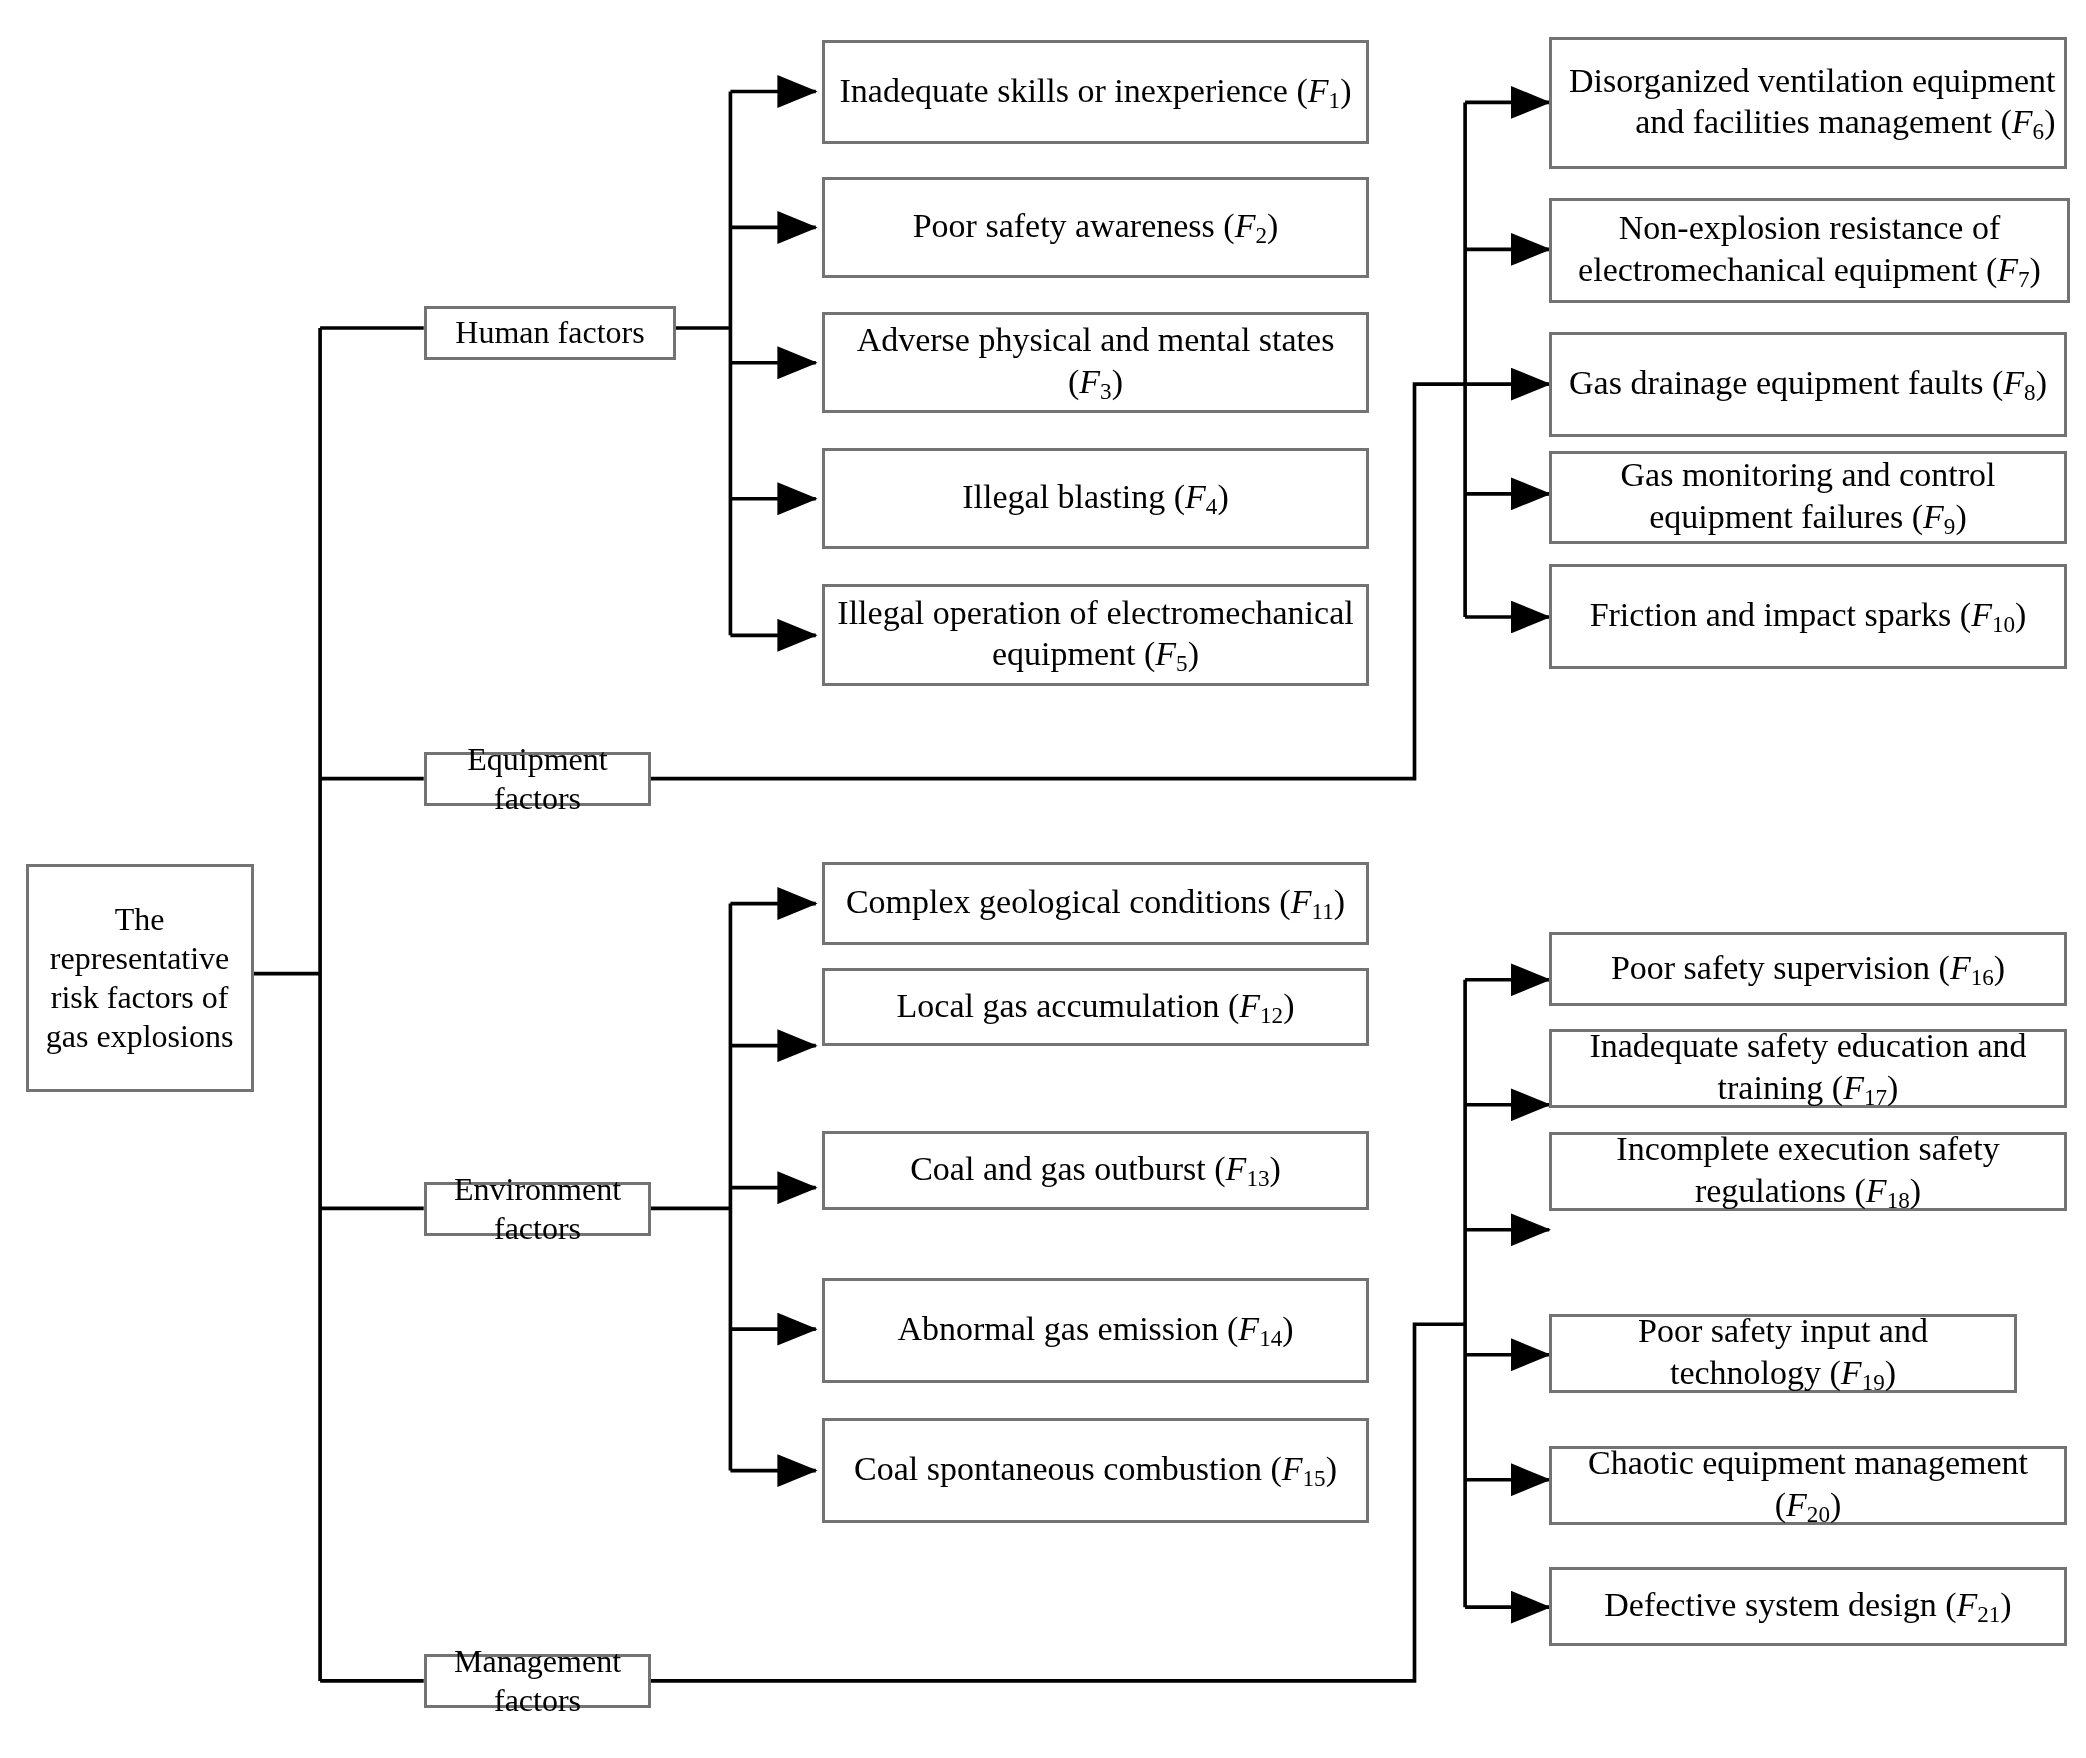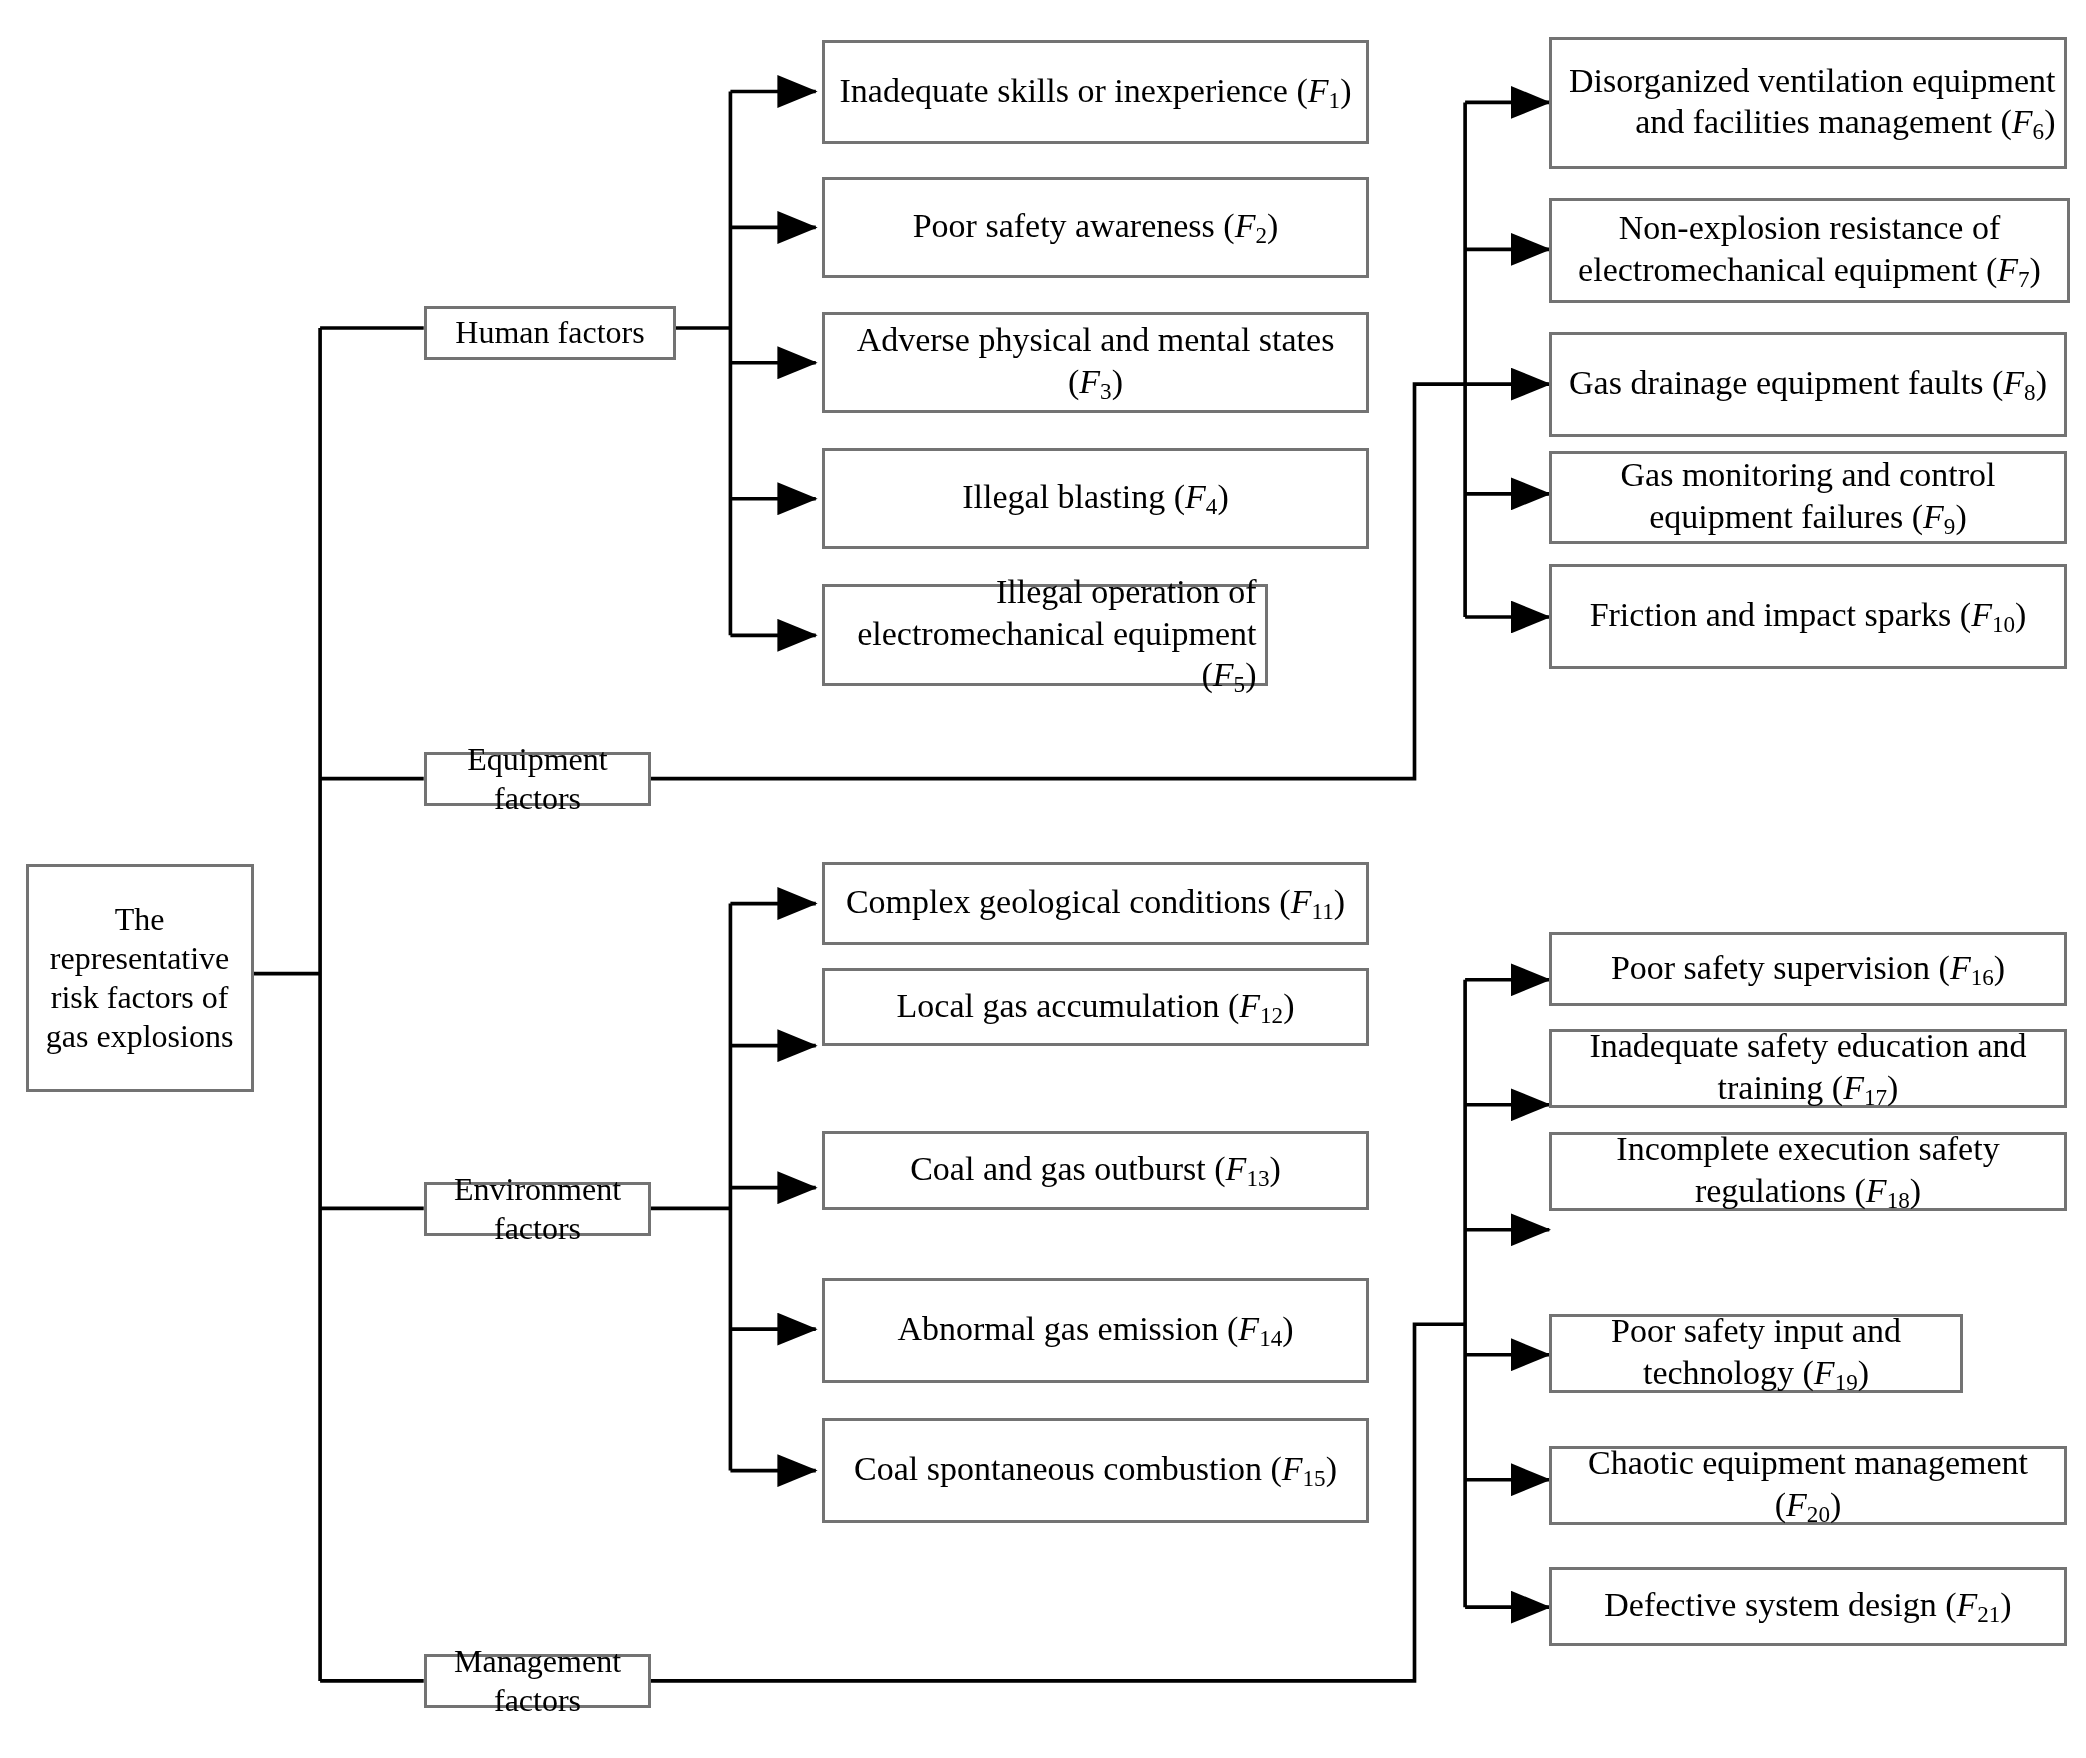--- a/index.html
+++ b/index.html
@@ -111,21 +111,21 @@
   </div>
   <div class="node leaf" style="left:822px;top:177px;width:547px;height:101px;">
     <span class="txt">Poor safety awareness (<i>F</i><sub>2</sub>)</span>
   </div>
   <div class="node leaf" style="left:822px;top:312px;width:547px;height:101px;">
     <span class="txt">Adverse physical and mental states (<i>F</i><sub>3</sub>)</span>
   </div>
   <div class="node leaf" style="left:822px;top:448px;width:547px;height:101px;">
     <span class="txt">Illegal blasting (<i>F</i><sub>4</sub>)</span>
   </div>
-  <div class="node leaf" style="left:822px;top:584px;width:446px;height:102px;text-align:right;">
+  <div class="node leaf" style="left:822px;top:584px;width:547px;height:102px;">
     <span class="txt">Illegal operation of electromechanical equipment (<i>F</i><sub>5</sub>)</span>
   </div>
 
   <div class="node leaf" style="left:1549px;top:37px;width:518px;height:132px;text-align:right;">
     <span class="txt">Disorganized ventilation equipment and facilities management (<i>F</i><sub>6</sub>)</span>
   </div>
   <div class="node leaf" style="left:1549px;top:198px;width:521px;height:105px;">
     <span class="txt">Non-explosion resistance of electromechanical equipment (<i>F</i><sub>7</sub>)</span>
   </div>
   <div class="node leaf" style="left:1549px;top:332px;width:518px;height:105px;">
@@ -156,21 +156,21 @@
 
   <div class="node leaf" style="left:1549px;top:932px;width:518px;height:74px;">
     <span class="txt">Poor safety supervision (<i>F</i><sub>16</sub>)</span>
   </div>
   <div class="node leaf" style="left:1549px;top:1029px;width:518px;height:79px;">
     <span class="txt">Inadequate safety education and training (<i>F</i><sub>17</sub>)</span>
   </div>
   <div class="node leaf" style="left:1549px;top:1132px;width:518px;height:79px;">
     <span class="txt">Incomplete execution safety regulations (<i>F</i><sub>18</sub>)</span>
   </div>
-  <div class="node leaf" style="left:1549px;top:1314px;width:414px;height:79px;">
+  <div class="node leaf" style="left:1549px;top:1314px;width:468px;height:79px;">
     <span class="txt">Poor safety input and technology (<i>F</i><sub>19</sub>)</span>
   </div>
   <div class="node leaf" style="left:1549px;top:1446px;width:518px;height:79px;">
     <span class="txt">Chaotic equipment management (<i>F</i><sub>20</sub>)</span>
   </div>
   <div class="node leaf" style="left:1549px;top:1567px;width:518px;height:79px;">
     <span class="txt">Defective system design (<i>F</i><sub>21</sub>)</span>
   </div>
 
 </div>

